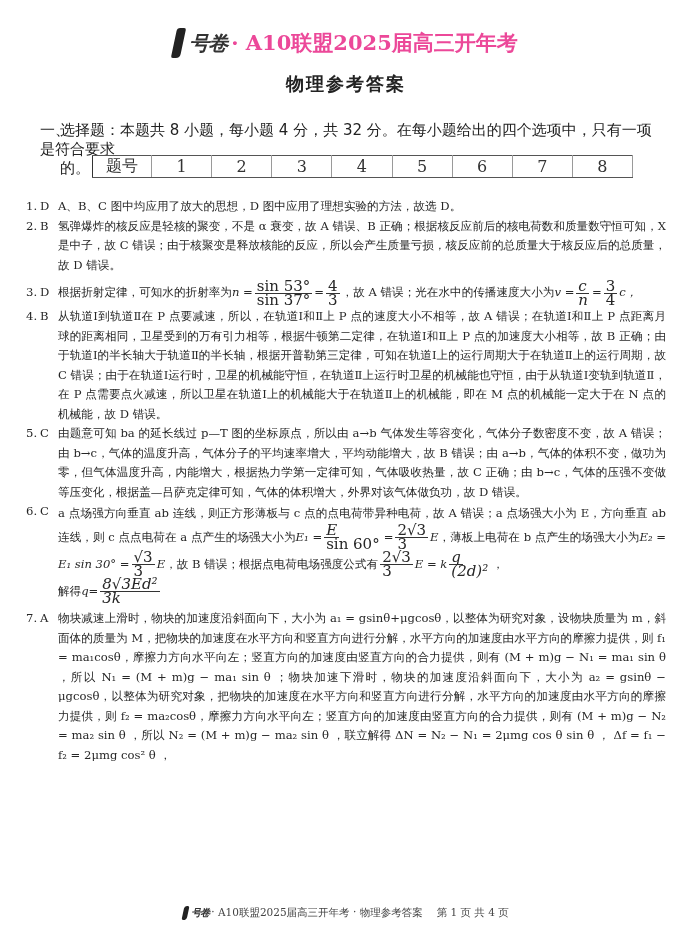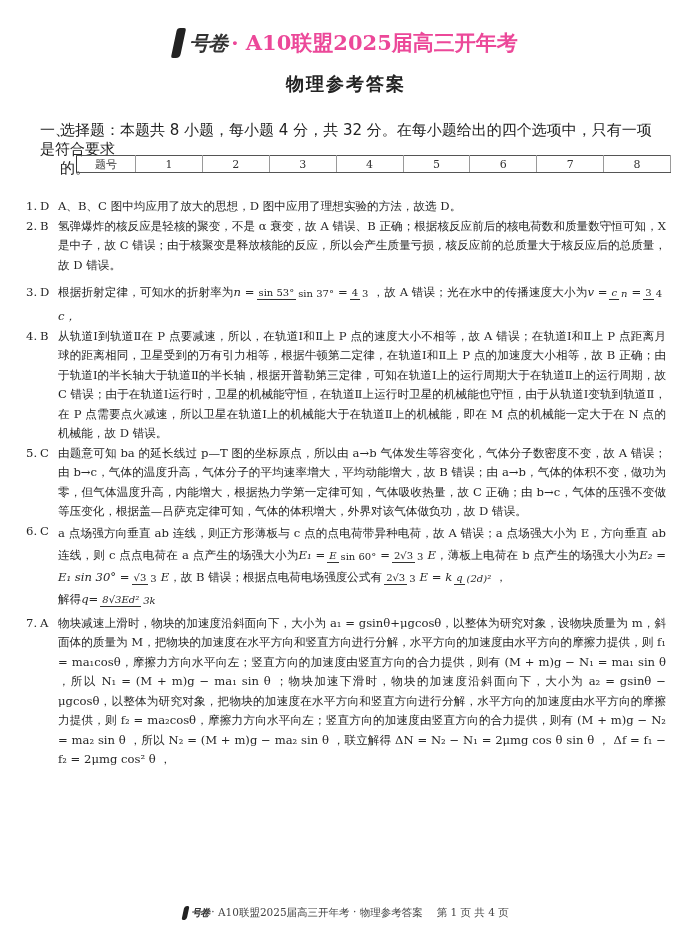--- a/index.html
+++ b/index.html
@@ -37,22 +37,22 @@
   .section {
     position: absolute; left: 40px; top: 121px; width: 620px;
     font-family: "DejaVu Sans", sans-serif; font-size: 15px; line-height: 19px;
     color: #222;
   }
   .section .num { display: inline-block; width: 20px; }
   .section .cont { padding-left: 20px; display: block; }
 
   
   table.answers {
-    position: absolute; left: 76px; top: 155px; width: 595px;
-    border-collapse: collapse; font-size: 11px; color: #333;
+    position: absolute; left: 92px; top: 155px; width: 541px;
+    border-collapse: collapse; font-size: 16px; color: #333;
   }
   table.answers td {
     border: 1px solid #9a9a9a; height: 16px; text-align: center; padding: 0;
     font-family: "DejaVu Serif", serif;
   }
   table.answers td.hdr {
     width: 58px; font-family: "DejaVu Sans", sans-serif;
     border-left: 1.5px solid #333;
   }
   table.answers tr:first-child td { border-top: 1.5px solid #555; }
@@ -64,22 +64,22 @@
     font-size: 11.6px; line-height: 19.5px; color: #262626;
   }
   .item { display: flex; margin: 0; }
   .item .qnum { width: 14px; flex: none; }
   .item .qans { width: 18px; flex: none; }
   .item .qtext { flex: 1; text-align: justify; }
   .item .qtext p { margin: 0; }
 
   .m { font-style: italic; }
   .frac {
-    display: inline-flex; flex-direction: row; align-items: flex-end;
-    vertical-align: middle; font-size: 10px; line-height: 13px; margin: 0 2px;
+    display: inline-flex; flex-direction: column; align-items: flex-start;
+    vertical-align: middle; font-size: 15px; line-height: 13px; margin: 0 2px;
   }
   .frac .n { border-bottom: 1px solid #333; padding: 0 2px; }
   .frac .d { padding: 0 2px; }
   .tall { line-height: 30px; }
 
   
   .footer {
     position: absolute; top: 906px; left: 0; width: 692px;
     display: flex; justify-content: center; align-items: center;
     font-size: 10.5px; color: #444;

